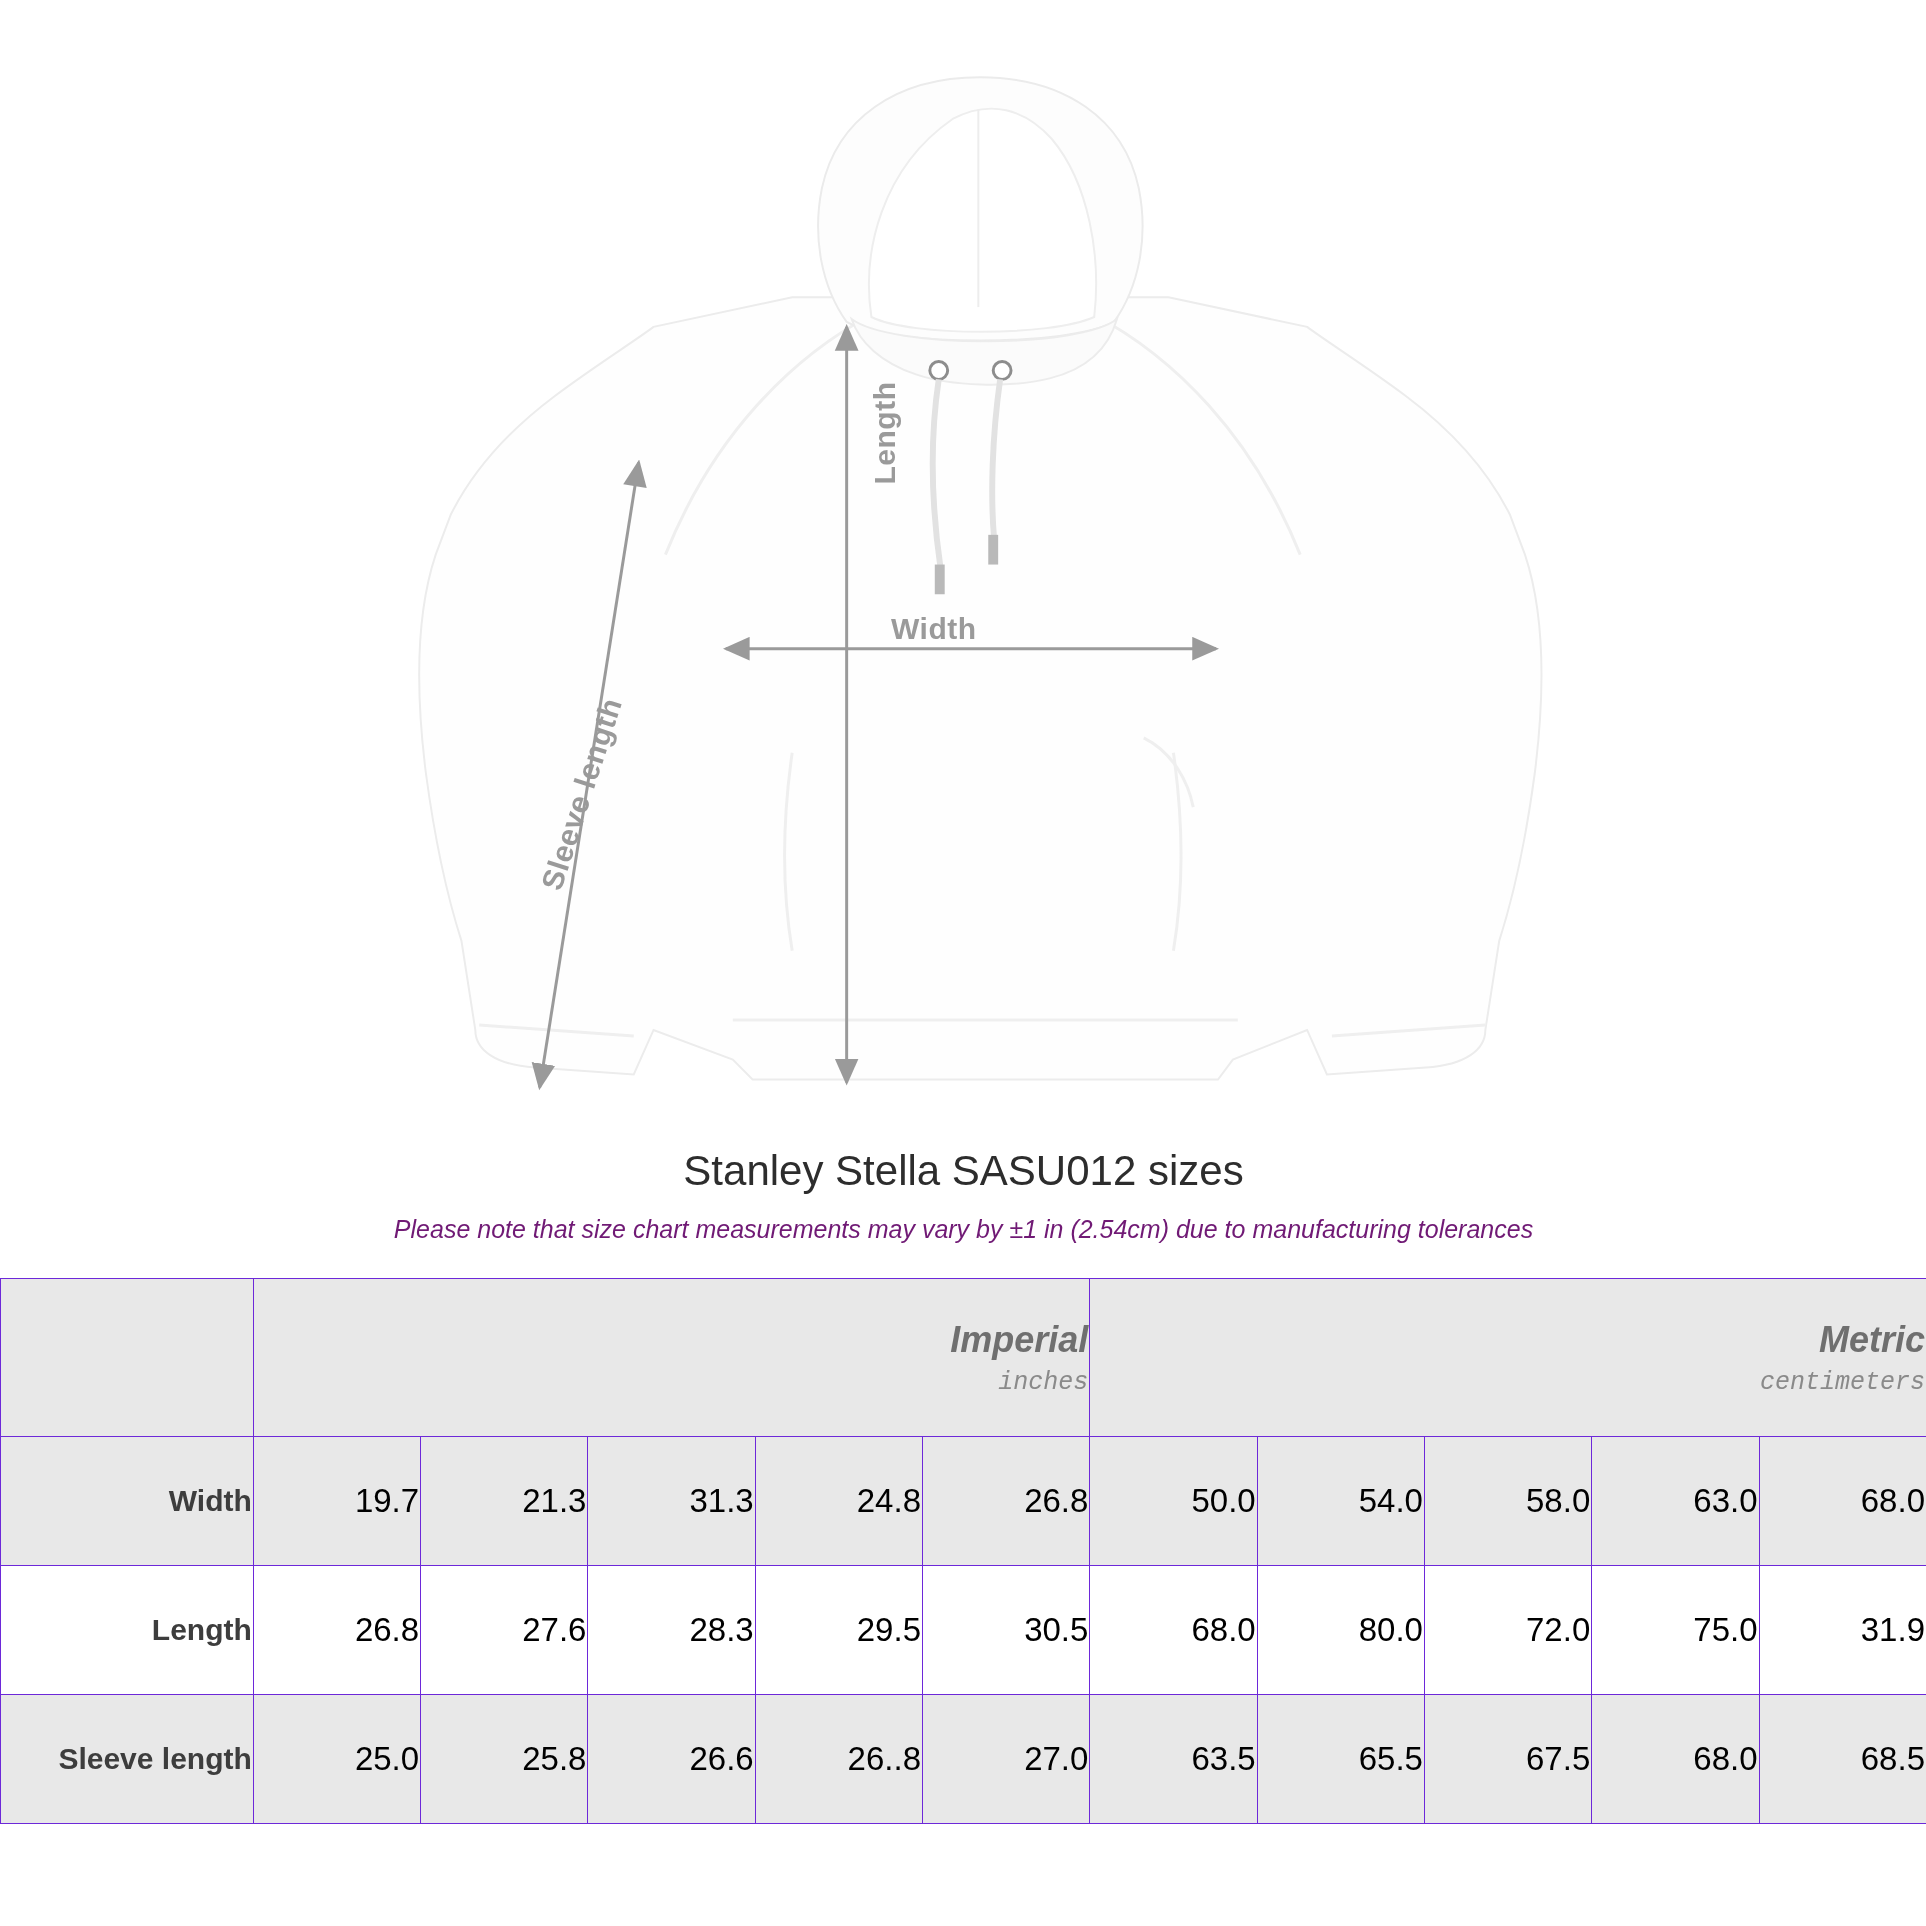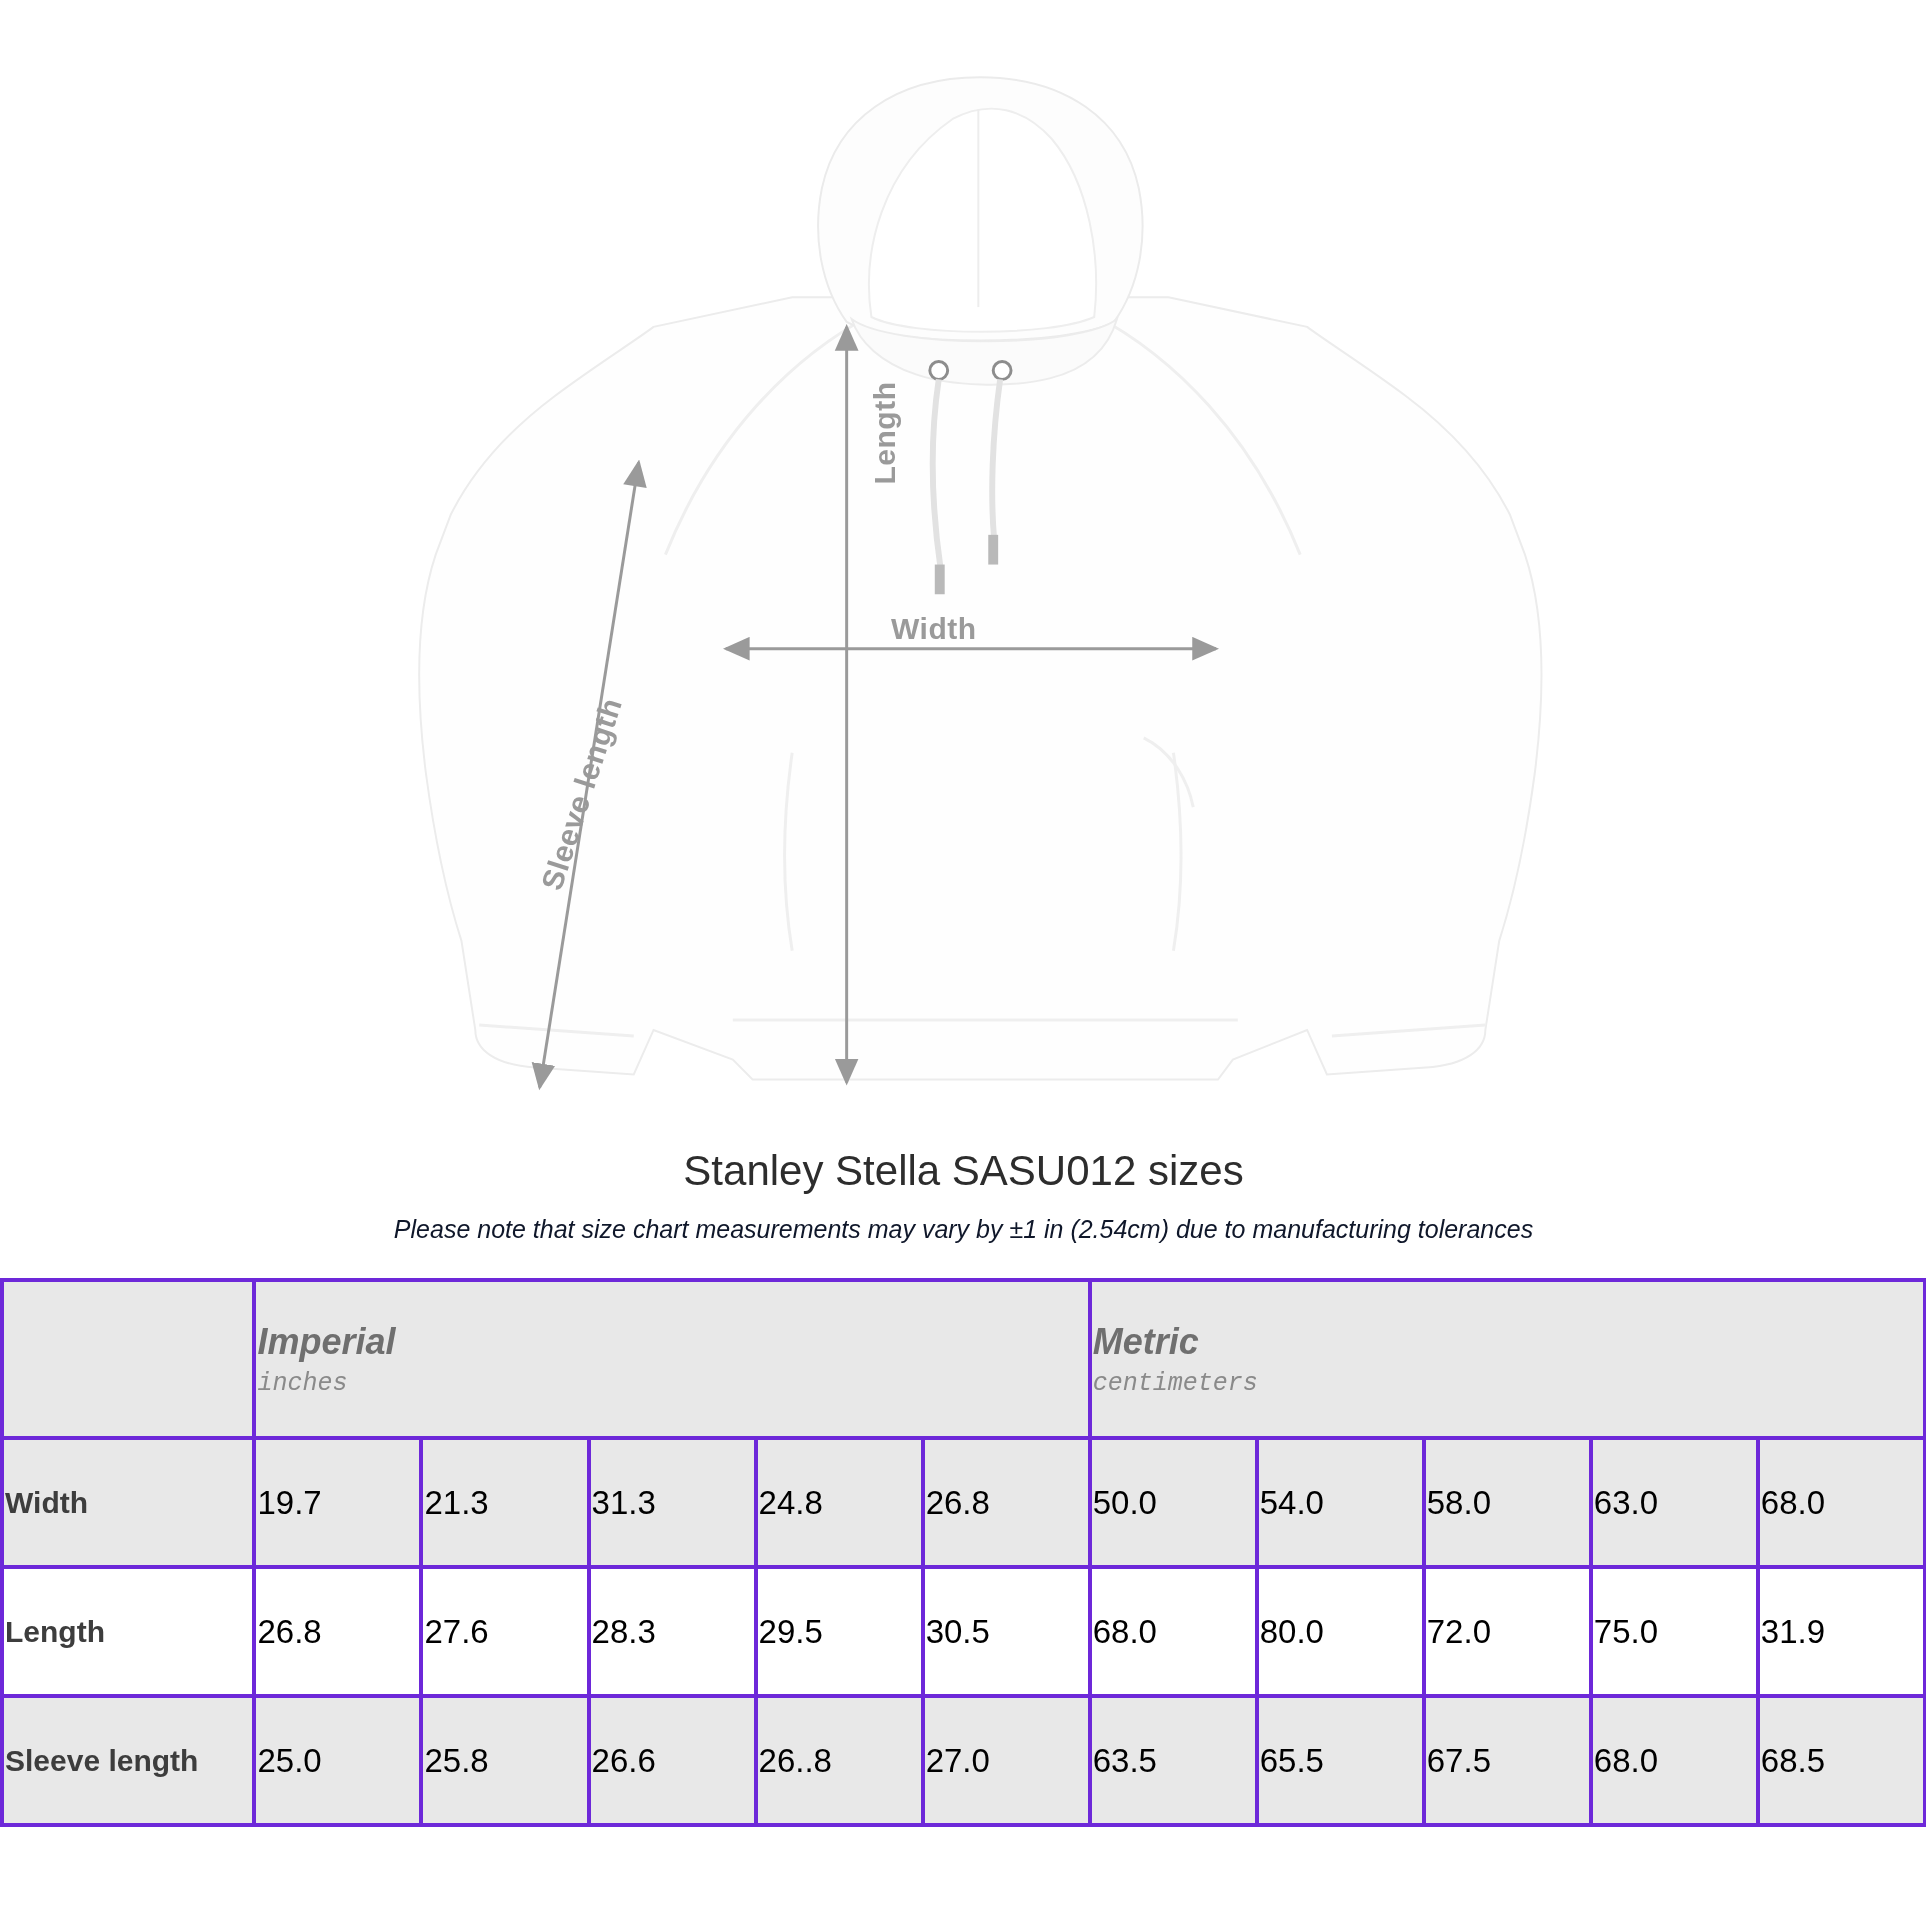--- a/index.html
+++ b/index.html
@@ -66,37 +66,37 @@
   .chart-title {
     font-size: 42px;
     font-weight: normal;
     color: #2d2d2d;
     letter-spacing: 0px;
     margin: 0;
   }
   .chart-note {
     font-size: 25px;
     font-style: italic;
-    color: #0f172a;
+    color: #701a75;
     margin-top: 20px;
   }
 
   
   .table-wrap {
     margin-top: 34px;
     width: 1927px;
   }
   table.size-table {
     width: 1927px;
     border-collapse: collapse;
     table-layout: fixed;
   }
   table.size-table td, table.size-table th {
-    border: 4px solid #6d28d9;
-    text-align: left;
+    border: 1px solid #6d28d9;
+    text-align: right;
     vertical-align: middle;
   }
   .unit-head {
     background: #e8e8e8;
     height: 158px;
   }
   .unit-head .unit-name {
     font-size: 36px;
     font-weight: bold;
     font-style: italic;

